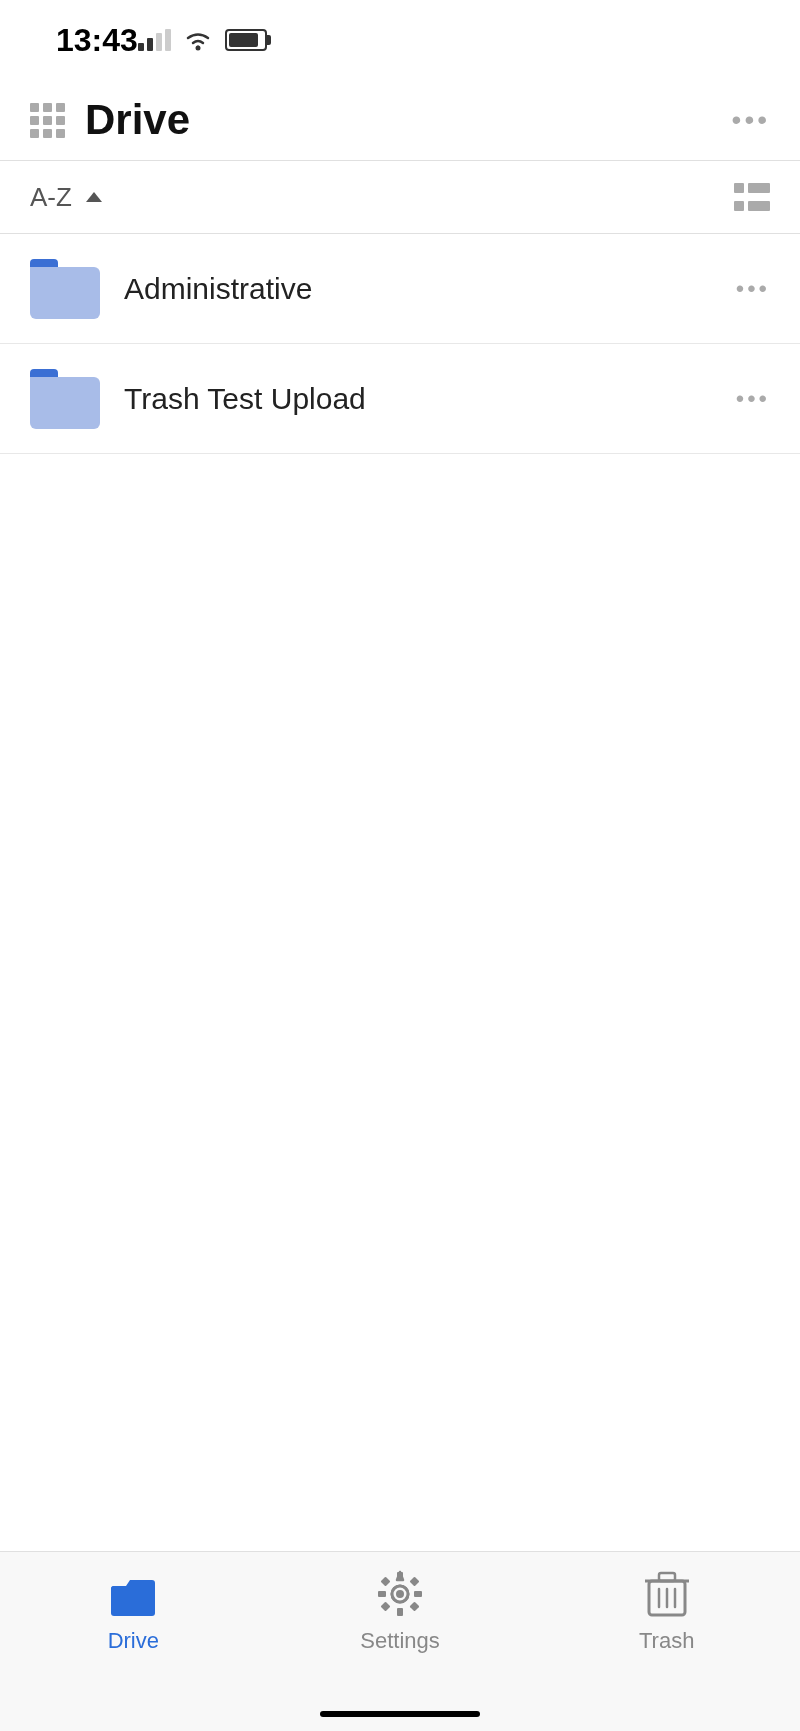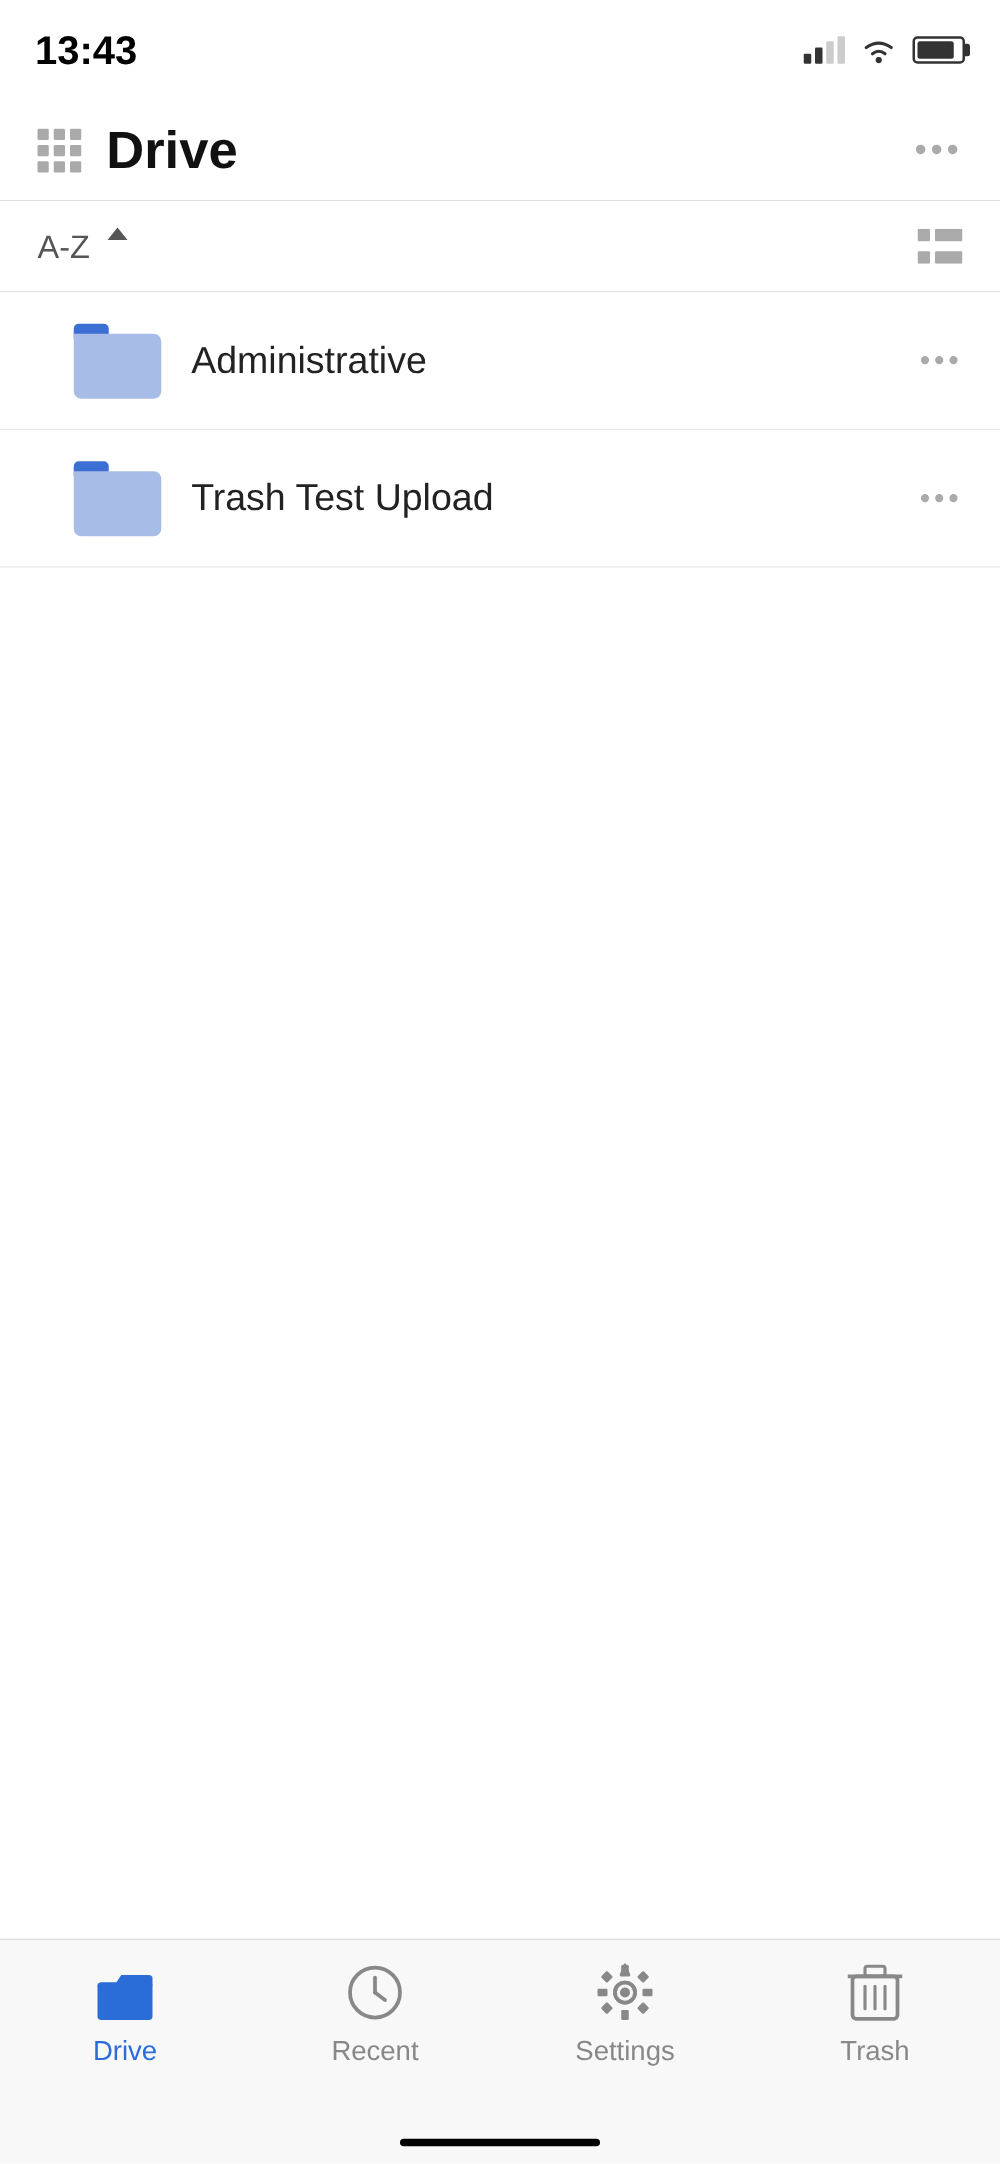--- a/index.html
+++ b/index.html
@@ -11,22 +11,22 @@
       font-family: -apple-system, 'Helvetica Neue', Arial, sans-serif;
       overflow: hidden;
       position: relative;
     }
 
     
     .status-bar {
       height: 80px;
       display: flex;
       align-items: center;
-      justify-content: space-between;
-      padding: 0 28px;
+      justify-content: flex-start;
+      padding: 0 56px;
       background: #fff;
     }
     .status-time {
       font-size: 32px;
       font-weight: 600;
       color: #000;
     }
     .status-icons {
       display: flex;
       align-items: center;
@@ -150,21 +150,20 @@
       display: flex;
       align-items: center;
       padding: 0 30px;
       justify-content: space-between;
       border-bottom: 1px solid #e8e8e8;
     }
     .file-item-left {
       display: flex;
       align-items: center;
       gap: 24px;
-      margin-left: 29px;
     }
     .folder-icon {
       width: 70px;
       height: 60px;
       position: relative;
     }
     .folder-body {
       width: 70px;
       height: 52px;
       background: #a8bce8;
@@ -284,21 +283,21 @@
         <div class="grid-dot"></div>
     </div>
     <span class="app-title">Drive</span>
   </div>
   <span class="more-dots">•••</span>
 </div>
 
 <div class="divider"></div>
 
 <div class="sort-bar">
-  <div style="display:flex;align-items:flex-start;gap:10px;">
+  <div style="display:flex;align-items:center;gap:10px;">
     <span class="sort-label">A-Z</span>
     <div class="chevron-up"></div>
   </div>
   <div>
     <svg width="36" height="28" viewBox="0 0 36 28">
       <rect x="0" y="0" width="10" height="10" fill="#aaa" rx="1"></rect>
       <rect x="14" y="0" width="22" height="10" fill="#aaa" rx="1"></rect>
       <rect x="0" y="18" width="10" height="10" fill="#aaa" rx="1"></rect>
       <rect x="14" y="18" width="22" height="10" fill="#aaa" rx="1"></rect>
     </svg>
@@ -362,30 +361,20 @@
   <div class="tab-item">
     <div class="tab-icon-wrap">
       <svg width="50" height="44" viewBox="0 0 50 44">
         <rect x="3" y="14" width="44" height="30" rx="3" fill="#2a6dd9"></rect>
         <path d="M3 17 Q3 14 6 14 L18 14 L22 8 L44 8 Q47 8 47 11 L47 17 Z" fill="#2a6dd9"></path>
       </svg>
     </div>
     <span class="tab-label active">Drive</span>
   </div>
 
-  <div class="tab-item">
-    <div class="tab-icon-wrap">
-      <svg width="48" height="48" viewBox="0 0 48 48">
-        <circle cx="24" cy="24" r="20" stroke="#888" stroke-width="3" fill="none"></circle>
-        <line x1="24" y1="12" x2="24" y2="24" stroke="#888" stroke-width="3" stroke-linecap="round"></line>
-        <line x1="24" y1="24" x2="32" y2="30" stroke="#888" stroke-width="3" stroke-linecap="round"></line>
-      </svg>
-    </div>
-    <span class="tab-label">Recent</span>
-  </div>
 
 
   <div class="tab-item">
     <div class="tab-icon-wrap">
       <svg width="48" height="48" viewBox="0 0 48 48">
         <circle cx="24" cy="24" r="8" stroke="#888" stroke-width="3" fill="none"></circle>
         <path d="M24 2 L27 10 L24 10 L21 10 Z" stroke="#888" stroke-width="2.5" fill="none" stroke-linejoin="round"></path>
         <g stroke="#888" stroke-width="2.5" fill="none">
 
           <rect x="21" y="2" width="6" height="8" rx="1" fill="#888" stroke="none"></rect>

